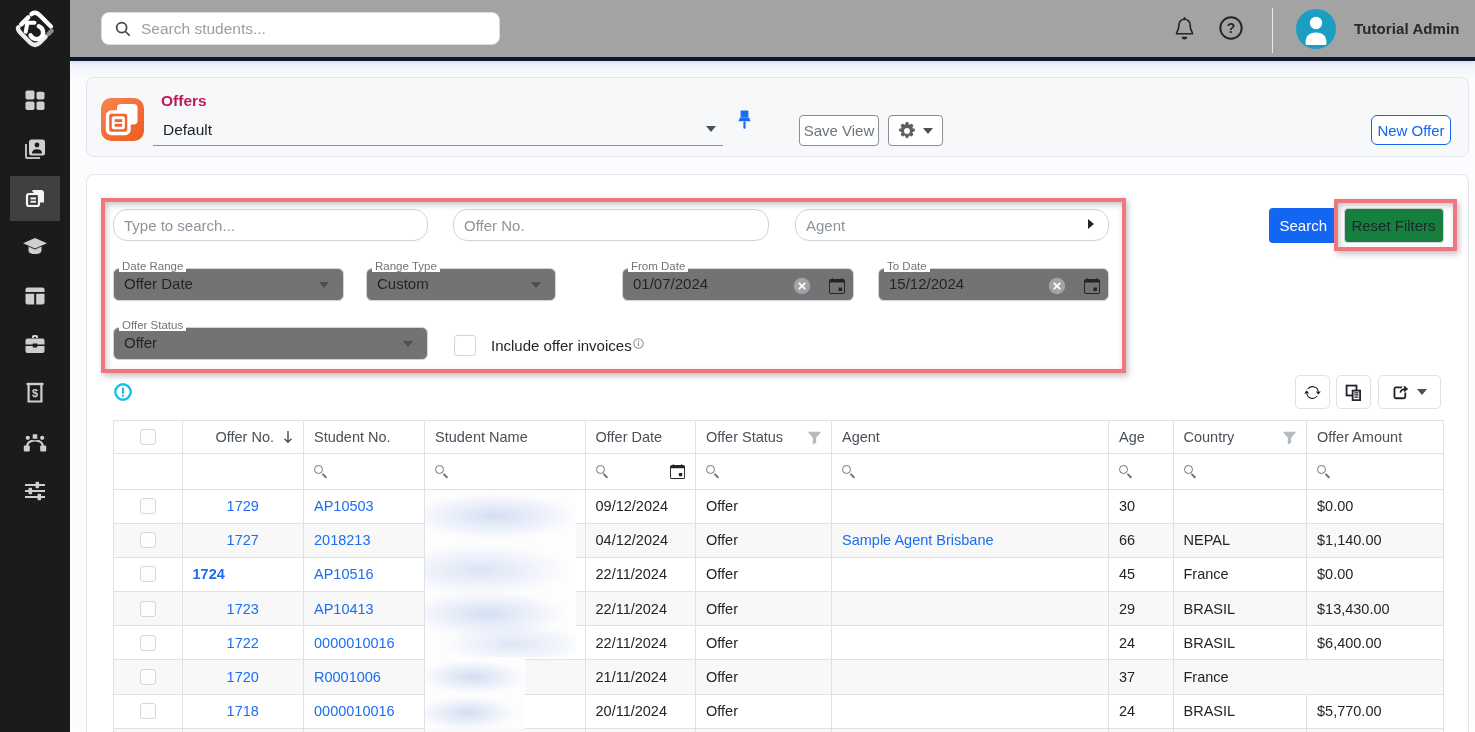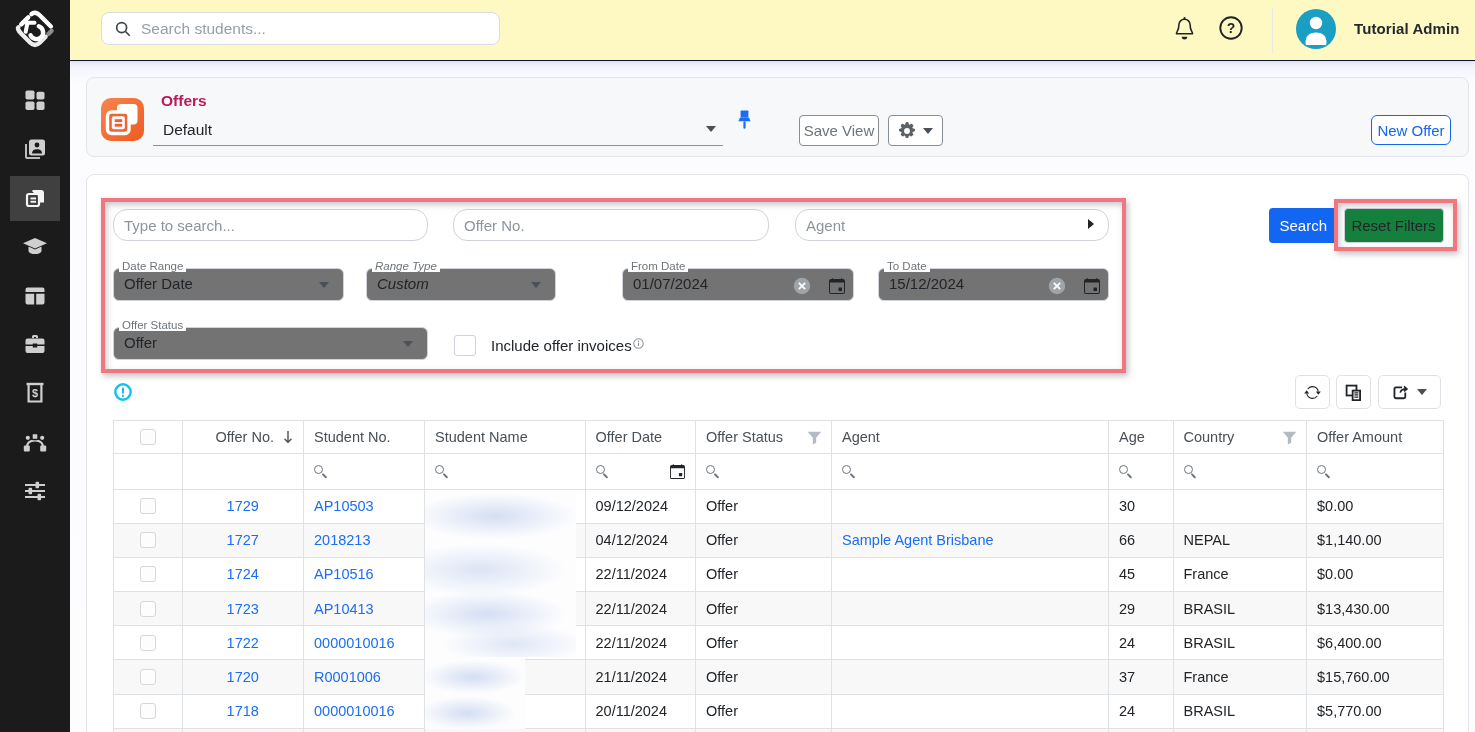--- a/index.html
+++ b/index.html
@@ -6,21 +6,21 @@
 html,body { width:1475px; height:732px; overflow:hidden; }
 body { font-family:"Liberation Sans", sans-serif; position:relative; background:#fdfdfe; }
 .abs { position:absolute; }
 
 
 #sidebar { left:0; top:0; width:70px; height:732px; background:#1b1b1b; z-index:30; }
 .navicon { position:absolute; left:50%; transform:translate(-50%,-50%); }
 #nav-active { position:absolute; left:10px; top:176px; width:50px; height:45px; background:#404040; }
 
 
-#topbar { left:70px; top:0; width:1405px; height:61px; background:#fef9c3; border-bottom:1px solid #0f172a; box-shadow:0 1px 4px rgba(40,40,60,0.09); z-index:20; }
+#topbar { left:70px; top:0; width:1405px; height:61px; background:#a3a3a3; border-bottom:4px solid #0f172a; box-shadow:0 1px 4px rgba(40,40,60,0.09); z-index:20; }
 #searchbox { position:absolute; left:31px; top:12px; width:399px; height:33px; border:1px solid #d9dce1; border-radius:8px; background:#fff; }
 #searchbox span { position:absolute; left:39px; top:7px; font-size:15.5px; color:#979ea6; }
 #topdivider { position:absolute; left:1202px; top:8px; width:1px; height:45px; background:#e6e8eb; }
 #avatar { position:absolute; left:1226px; top:9px; width:40px; height:40px; border-radius:50%; background:#1a9ec4; overflow:hidden; }
 #uname { position:absolute; left:1284px; top:20px; font-size:15px; font-weight:700; color:#25282c; letter-spacing:0.1px; }
 
 
 #content { left:70px; top:61px; width:1405px; height:671px; background:linear-gradient(#eaecfa 0px, #f5f6fc 8px, #fcfcfe 22px, #fdfdfe 100%); z-index:1; }
 
 
@@ -126,21 +126,21 @@
   <div class="finput" style="left:366px; top:34px; width:316px;">Offer No.</div>
   <div class="finput" style="left:708px; top:34px; width:314px;">Agent
     <span style="position:absolute; right:14px; top:9px; width:0; height:0; border-top:5px solid transparent; border-bottom:5px solid transparent; border-left:6px solid #212529;"></span>
   </div>
 
   <div class="fsel" style="left:26px; top:93px; width:231px;">
     <span class="lab">Date Range</span>
       <span class="val">Offer Date</span>
     <span class="caretd" style="right:14px; top:13px;"></span>
   </div>
-  <div class="fsel" style="left:279px; top:93px; width:190px;font-style:italic;">
+  <div class="fsel" style="left:279px; top:93px; width:190px;">
     <span class="lab">Range Type</span>
       <span class="val">Custom</span>
     <span class="caretd" style="right:14px; top:13px;"></span>
   </div>
   <div class="fsel" style="left:535px; top:93px; width:232px;">
     <span class="lab">From Date</span>
       <span class="val">01/07/2024</span>
     <svg class="xcirc" viewBox="0 0 18 18">
         <circle cx="9" cy="9" r="8.2" fill="#9fa4a9"></circle>
         <path d="M5.8 5.8 L12.2 12.2 M12.2 5.8 L5.8 12.2" stroke="#fff" stroke-width="1.8"></path>
@@ -295,21 +295,21 @@
           <a class="lnk">Sample Agent Brisbane</a>
         </div>
       <div class="c7">66</div>
       <div class="c8">NEPAL</div>
       <div class="c9">$1,140.00</div>
     </div>
     <div class="trow drow">
       <div class="c0">
           <span class="cb"></span>
         </div>
-      <div class="c1" style="justify-content:center;">
+      <div class="c1" style="font-weight:bold;">
           <a class="lnk">1724</a>
         </div>
       <div class="c2">
           <a class="lnk">AP10516</a>
         </div>
       <div class="c3"></div>
       <div class="c4">22/11/2024</div>
       <div class="c5">Offer</div>
       <div class="c6"></div>
       <div class="c7">45</div>
@@ -361,21 +361,20 @@
         </div>
       <div class="c2">
           <a class="lnk">R0001006</a>
         </div>
       <div class="c3"></div>
       <div class="c4">21/11/2024</div>
       <div class="c5">Offer</div>
       <div class="c6"></div>
       <div class="c7">37</div>
       <div class="c8">France</div>
-      <div class="c9">$15,760.00</div>
     </div>
     <div class="trow drow">
       <div class="c0">
           <span class="cb"></span>
         </div>
       <div class="c1" style="justify-content:center;">
           <a class="lnk">1718</a>
         </div>
       <div class="c2">
           <a class="lnk">0000010016</a>

